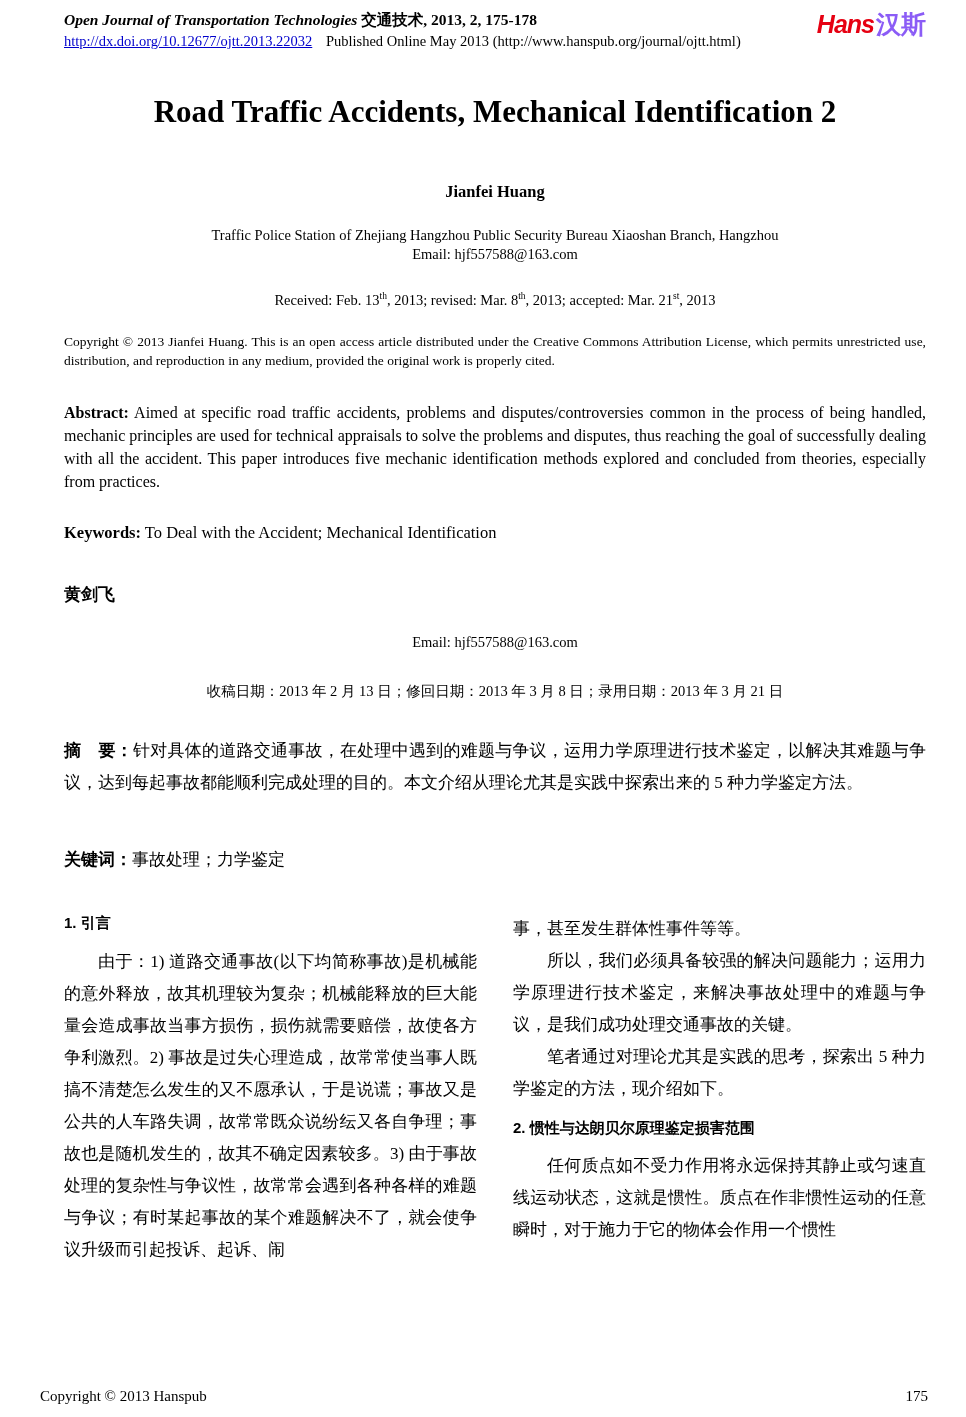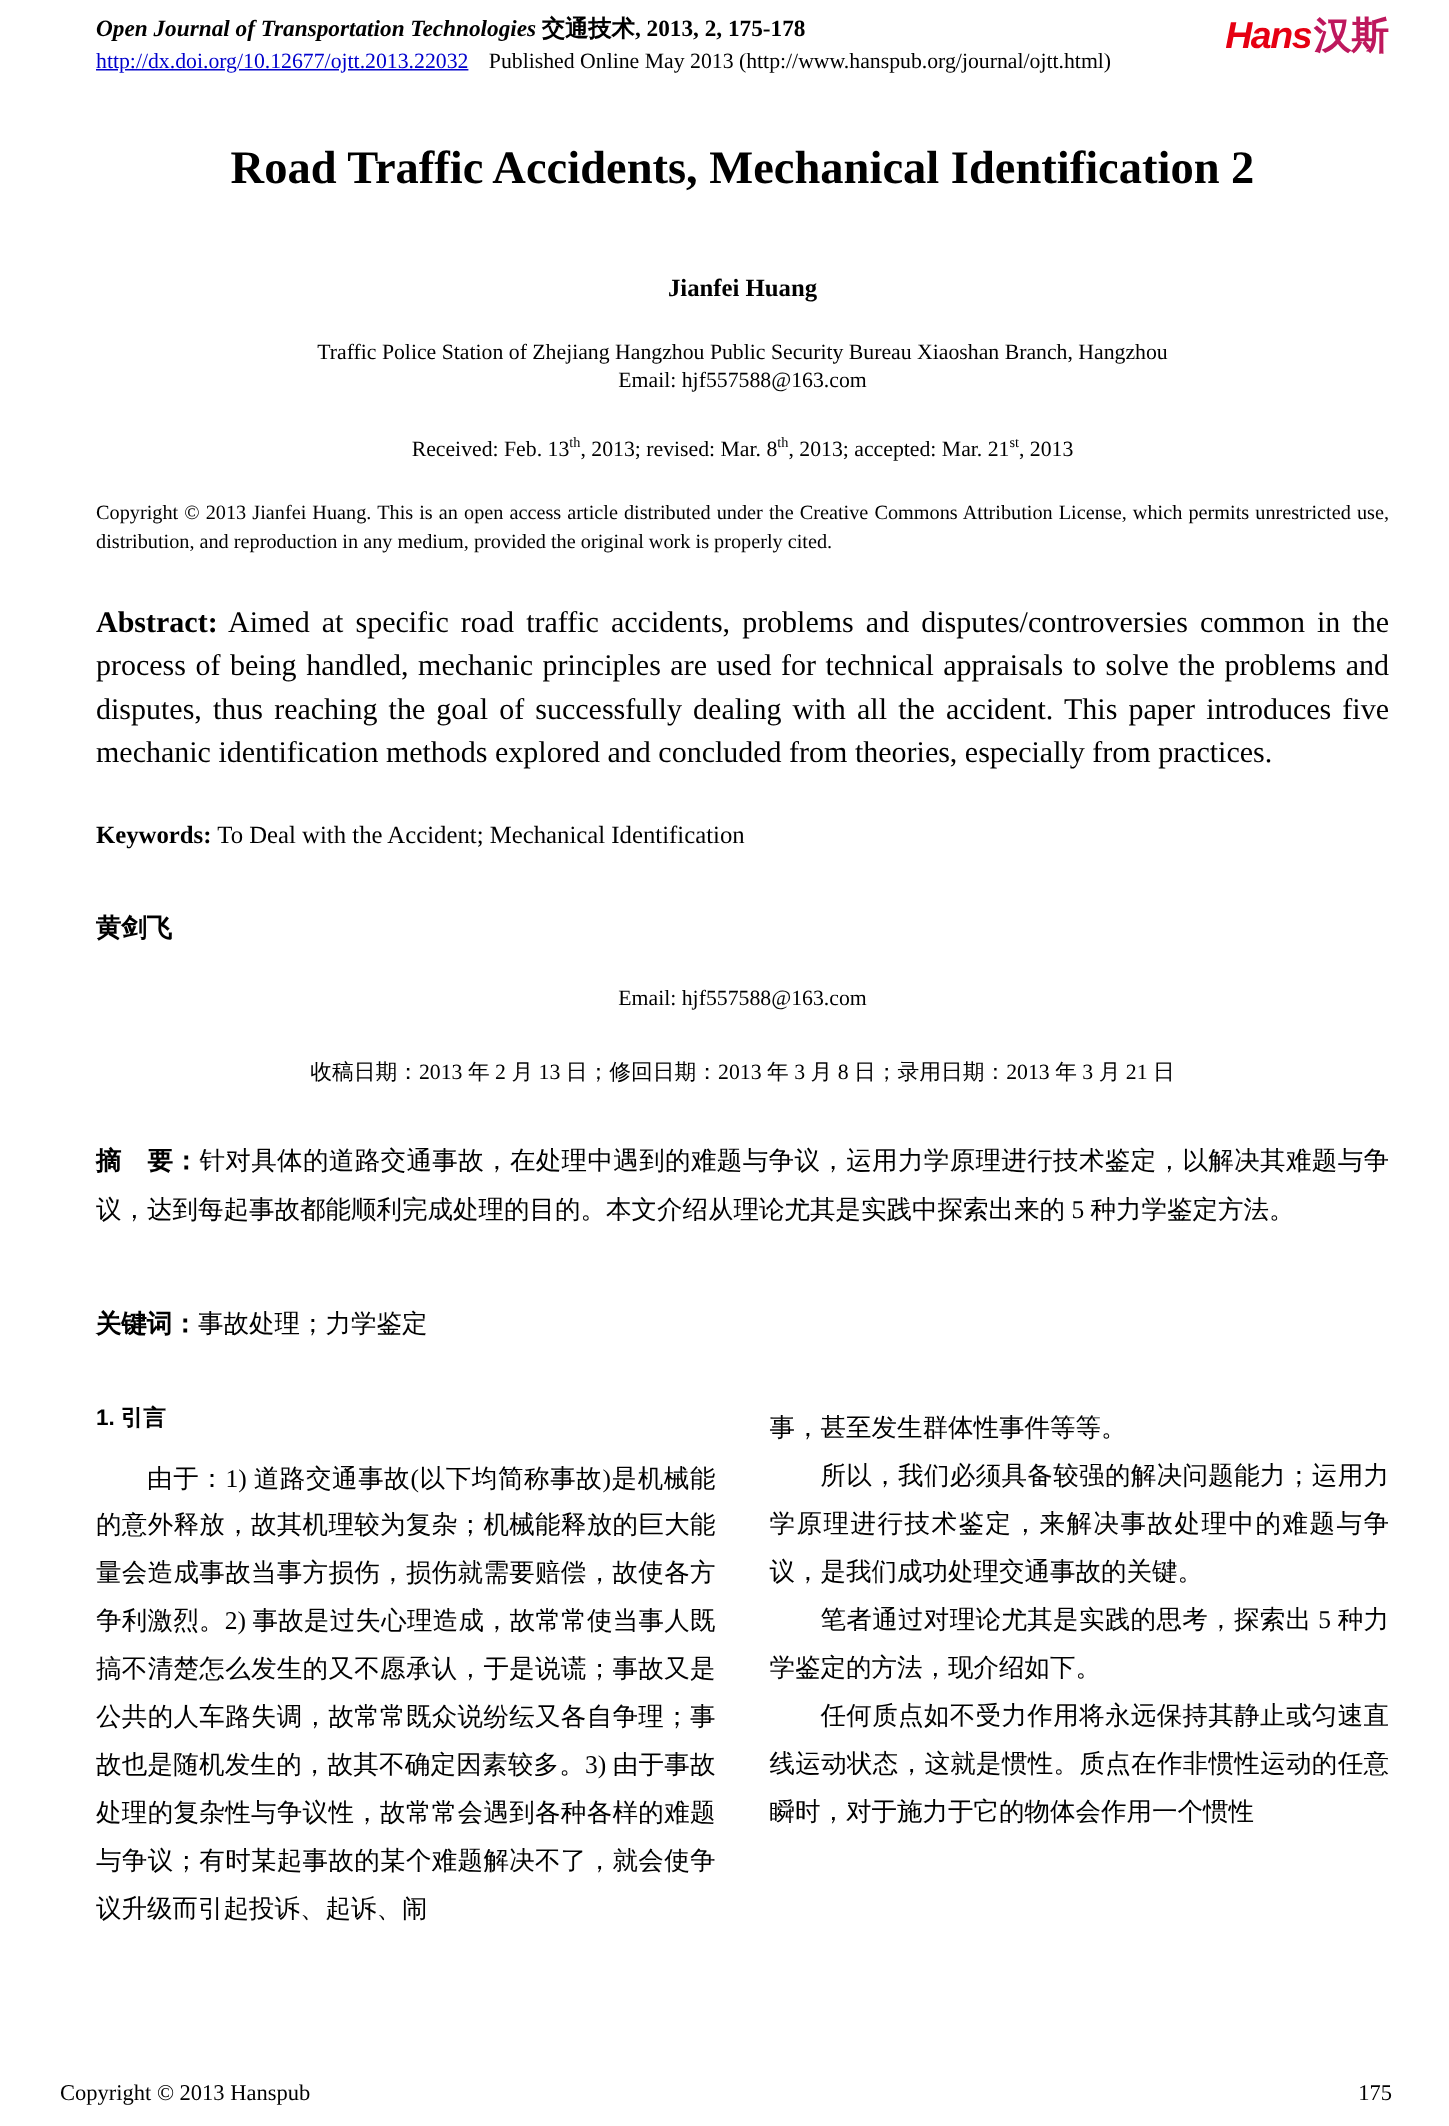--- a/index.html
+++ b/index.html
@@ -15,30 +15,30 @@
 
   
   .header { display: flex; justify-content: space-between; align-items: flex-start; }
   .journal-line { font-size: 15.5px; font-weight: bold; line-height: 1.35; }
   .journal-name { font-style: italic; }
   .doi-line { font-size: 14.5px; margin-top: 2px; }
   .doi-link { color: #0000cc; text-decoration: underline; cursor: pointer; }
   .published { margin-left: 10px; }
   .logo { font-size: 25px; font-weight: bold; line-height: 1; margin-top: 2px; white-space: nowrap; }
   .logo-hans { color: #e60012; font-style: italic; font-family: "Liberation Sans", sans-serif; letter-spacing: -1px; }
-  .logo-cn { color: #be185d; font-family: "Liberation Sans", sans-serif; margin-left: 2px; }
+  .logo-cn { color: #8b5cf6; font-family: "Liberation Sans", sans-serif; margin-left: 2px; }
 
   
   .en-title { text-align: center; font-size: 31px; font-weight: bold; margin-top: 44px; }
   .en-author { text-align: center; font-size: 16.5px; font-weight: bold; margin-top: 52px; }
   .en-affil { text-align: center; font-size: 14.5px; margin-top: 24px; line-height: 1.35; }
   .en-received { text-align: center; font-size: 14.5px; margin-top: 26px; }
   sup { font-size: 9.5px; }
   .license { font-size: 13.5px; text-align: justify; margin-top: 24px; line-height: 1.4; }
-  .abstract { font-size: 20px; text-align: justify; margin-top: 30px; line-height: 1.45; }
+  .abstract { font-size: 16px; text-align: justify; margin-top: 30px; line-height: 1.45; }
   .abstract .label, .keywords .label { font-weight: bold; }
   .keywords { font-size: 16.5px; margin-top: 30px; }
 
   
   .cn-title { text-align: center; font-size: 31px; font-weight: bold; margin-top: 48px; font-family: "Liberation Sans", sans-serif; }
   .cn-author { font-size: 17px; font-weight: bold; margin-top: 40px; font-family: "Liberation Sans", sans-serif; }
   .cn-affil { text-align: center; font-size: 14.5px; margin-top: 26px; line-height: 1.5; }
   .cn-received { text-align: center; font-size: 14.5px; margin-top: 28px; }
   .cn-abstract { font-size: 17px; text-align: justify; margin-top: 34px; line-height: 1.9; }
   .cn-abstract .label, .cn-keywords .label { font-weight: bold; font-family: "Liberation Sans", sans-serif; }
@@ -122,20 +122,21 @@
 
   <div class="columns">
     <div class="col">
       <h2 class="h-first">1. 引言</h2>
       <p class="indent">由于：1) 道路交通事故(以下均简称事故)是机械能的意外释放，故其机理较为复杂；机械能释放的巨大能量会造成事故当事方损伤，损伤就需要赔偿，故使各方争利激烈。2) 事故是过失心理造成，故常常使当事人既搞不清楚怎么发生的又不愿承认，于是说谎；事故又是公共的人车路失调，故常常既众说纷纭又各自争理；事故也是随机发生的，故其不确定因素较多。3) 由于事故处理的复杂性与争议性，故常常会遇到各种各样的难题与争议；有时某起事故的某个难题解决不了，就会使争议升级而引起投诉、起诉、闹</p>
     </div>
     <div class="col">
       <p>事，甚至发生群体性事件等等。</p>
       <p class="indent">所以，我们必须具备较强的解决问题能力；运用力学原理进行技术鉴定，来解决事故处理中的难题与争议，是我们成功处理交通事故的关键。</p>
       <p class="indent">笔者通过对理论尤其是实践的思考，探索出 5 种力学鉴定的方法，现介绍如下。</p>
+      <h2 class="h-mid">2. 惯性与达朗贝尔原理鉴定损害范围</h2>
       <p class="indent">任何质点如不受力作用将永远保持其静止或匀速直线运动状态，这就是惯性。质点在作非惯性运动的任意瞬时，对于施力于它的物体会作用一个惯性</p>
     </div>
   </div>
 
 </div>
 
 <footer class="footer">
   <span>Copyright © 2013 Hanspub</span>
   <span>175</span>
 </footer>

